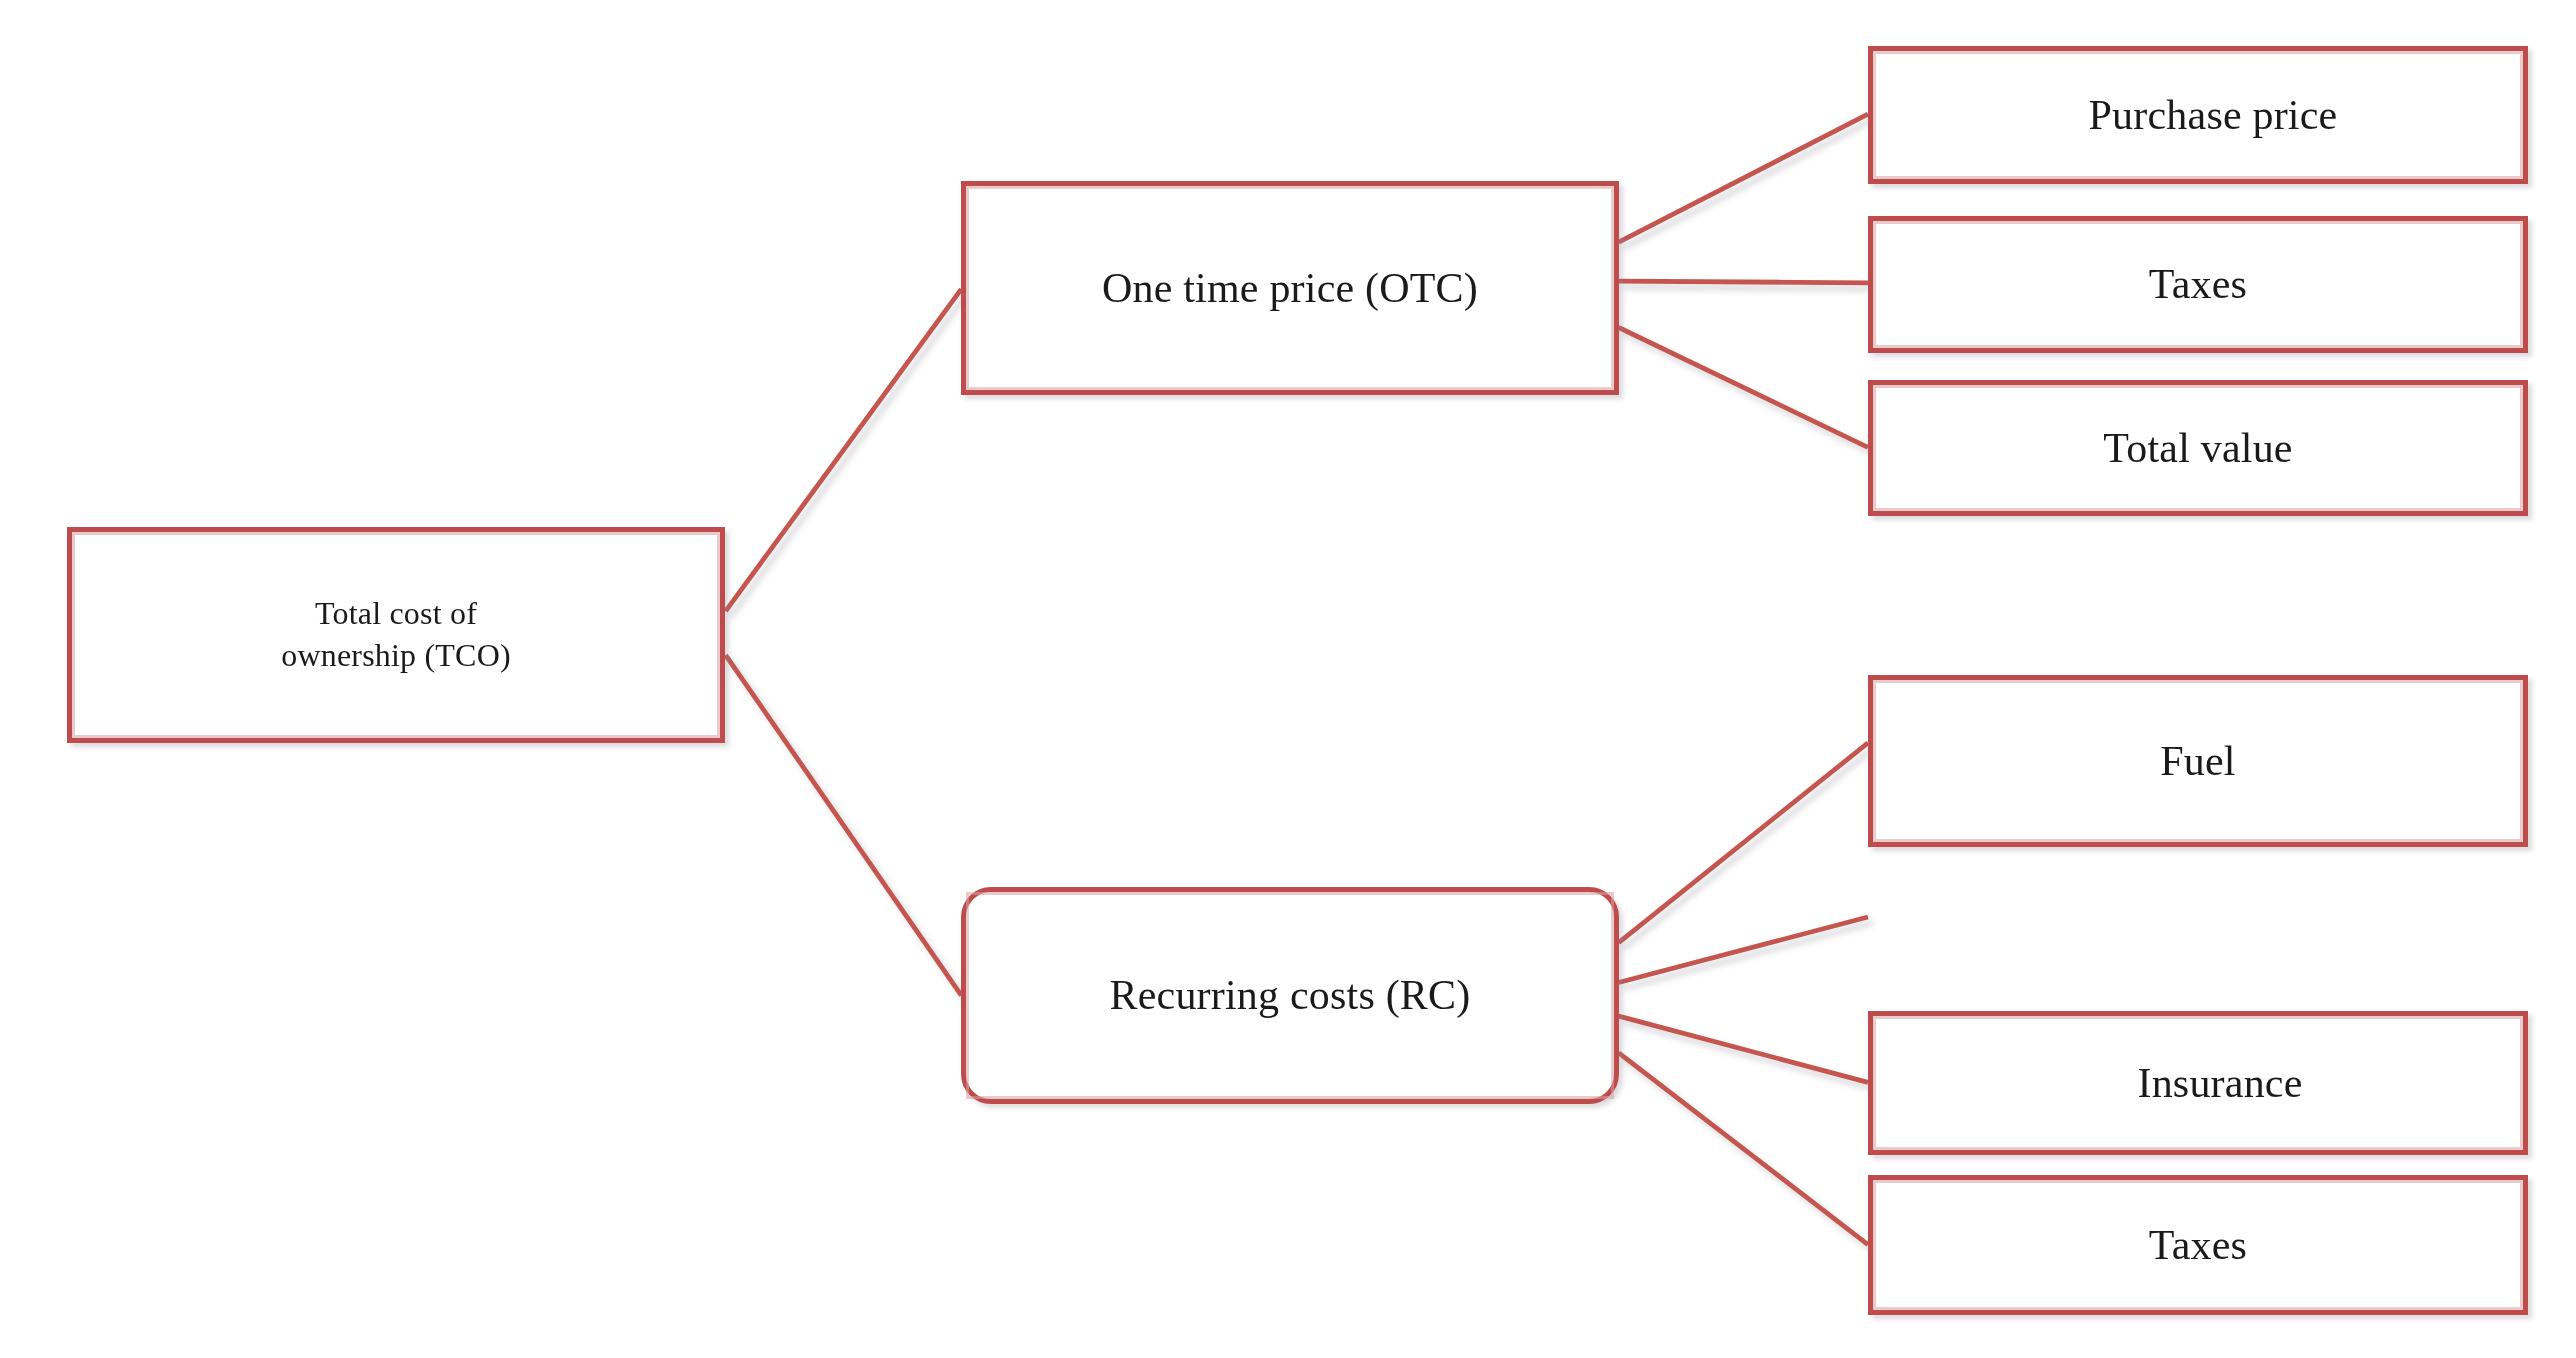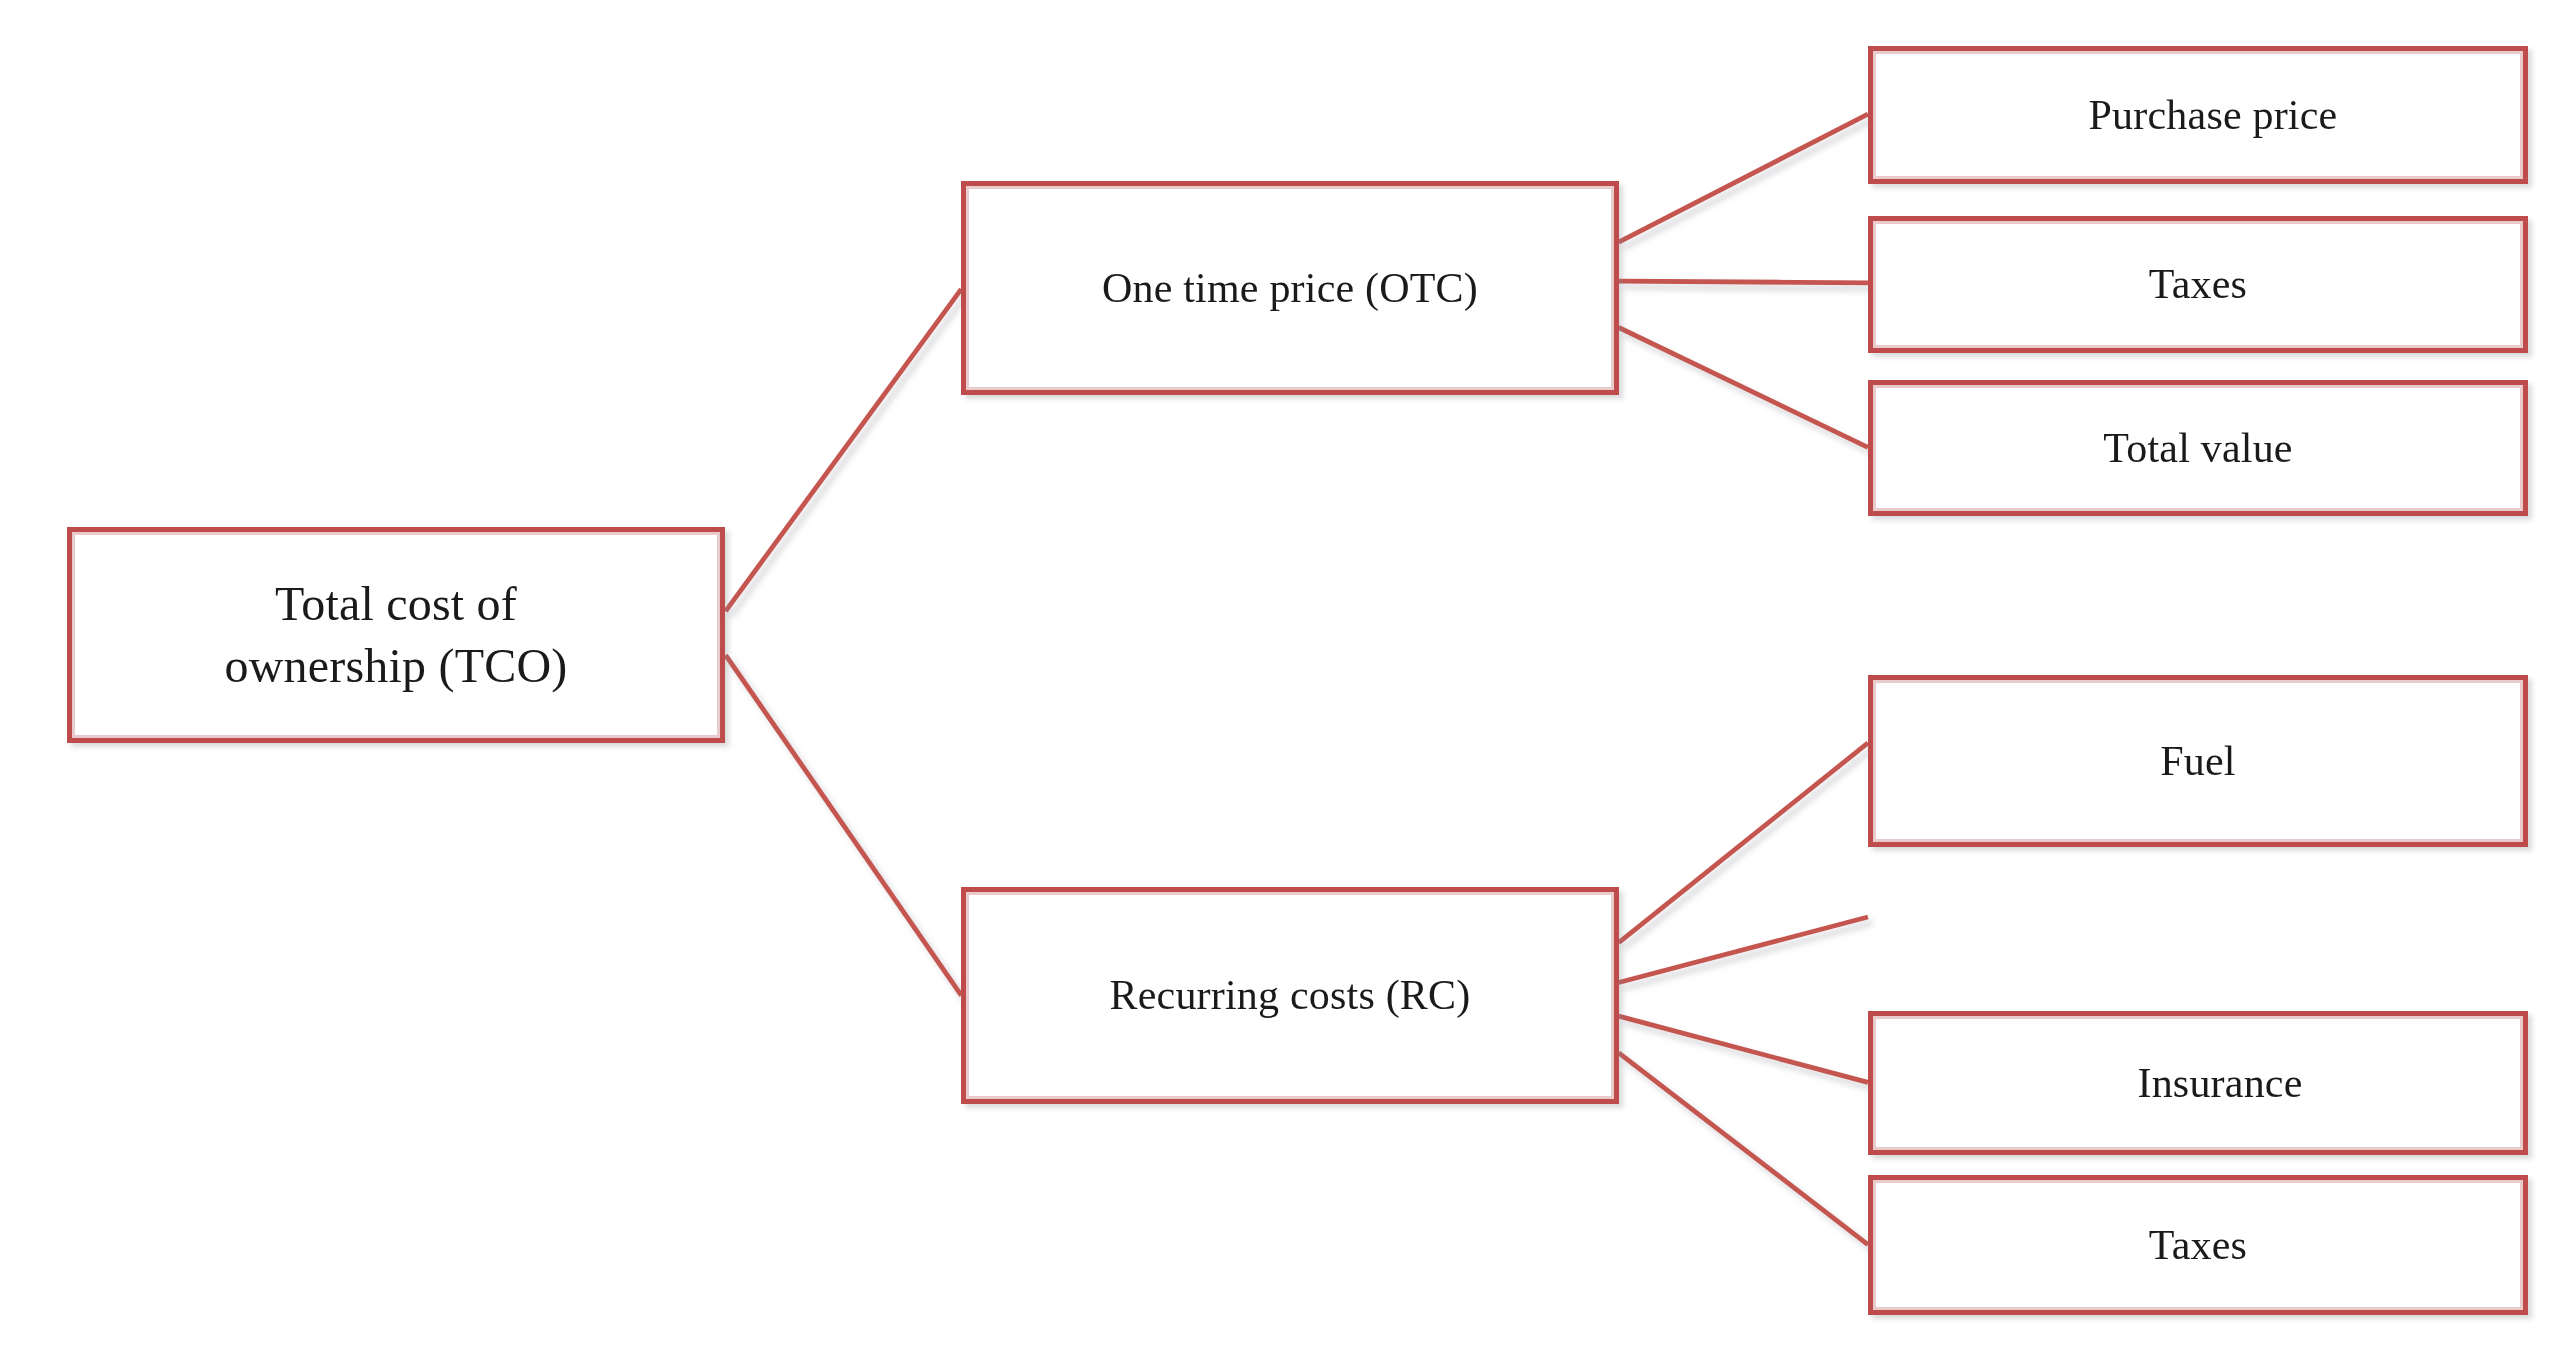--- a/index.html
+++ b/index.html
@@ -47,21 +47,21 @@
     position: relative;
     z-index: 2;
     color: #1a1a1a;
     font-size: 42px;
     line-height: 1.30;
     letter-spacing: 0.2px;
     padding: 0 11.2px;
     white-space: pre-line;
   }
   .node-label.multi {
-    font-size: 48px;
+    font-size: 32px;
   }
 </style>
 </head>
 <body>
 
 <div id="diagram-root">
 
   <svg id="connector-layer" viewBox="0 0 3224 1700" xmlns="http://www.w3.org/2000/svg">
     <defs>
       <filter id="edgeShadow" x="-20%" y="-20%" width="160%" height="160%">
@@ -100,21 +100,21 @@
   </div>
 
   <div class="node-box" style="left:1868px; top:216px; width:660px; height:137px;">
     <span class="node-label">Taxes</span>
   </div>
 
   <div class="node-box" style="left:1868px; top:380px; width:660px; height:136px;">
     <span class="node-label">Total value</span>
   </div>
 
-  <div class="node-box" style="left:961px; top:887px; width:658px; height:217px;">
+  <div class="node-box" style="left:961px; top:887px; width:658px; height:217px;border-radius:30px;">
     <span class="node-label">Recurring costs (RC)</span>
   </div>
 
   <div class="node-box" style="left:1868px; top:675px; width:660px; height:172px;">
     <span class="node-label">Fuel</span>
   </div>
 
 
   <div class="node-box" style="left:1868px; top:1011px; width:660px; height:144px;padding-left:44px;">
     <span class="node-label">Insurance</span>

